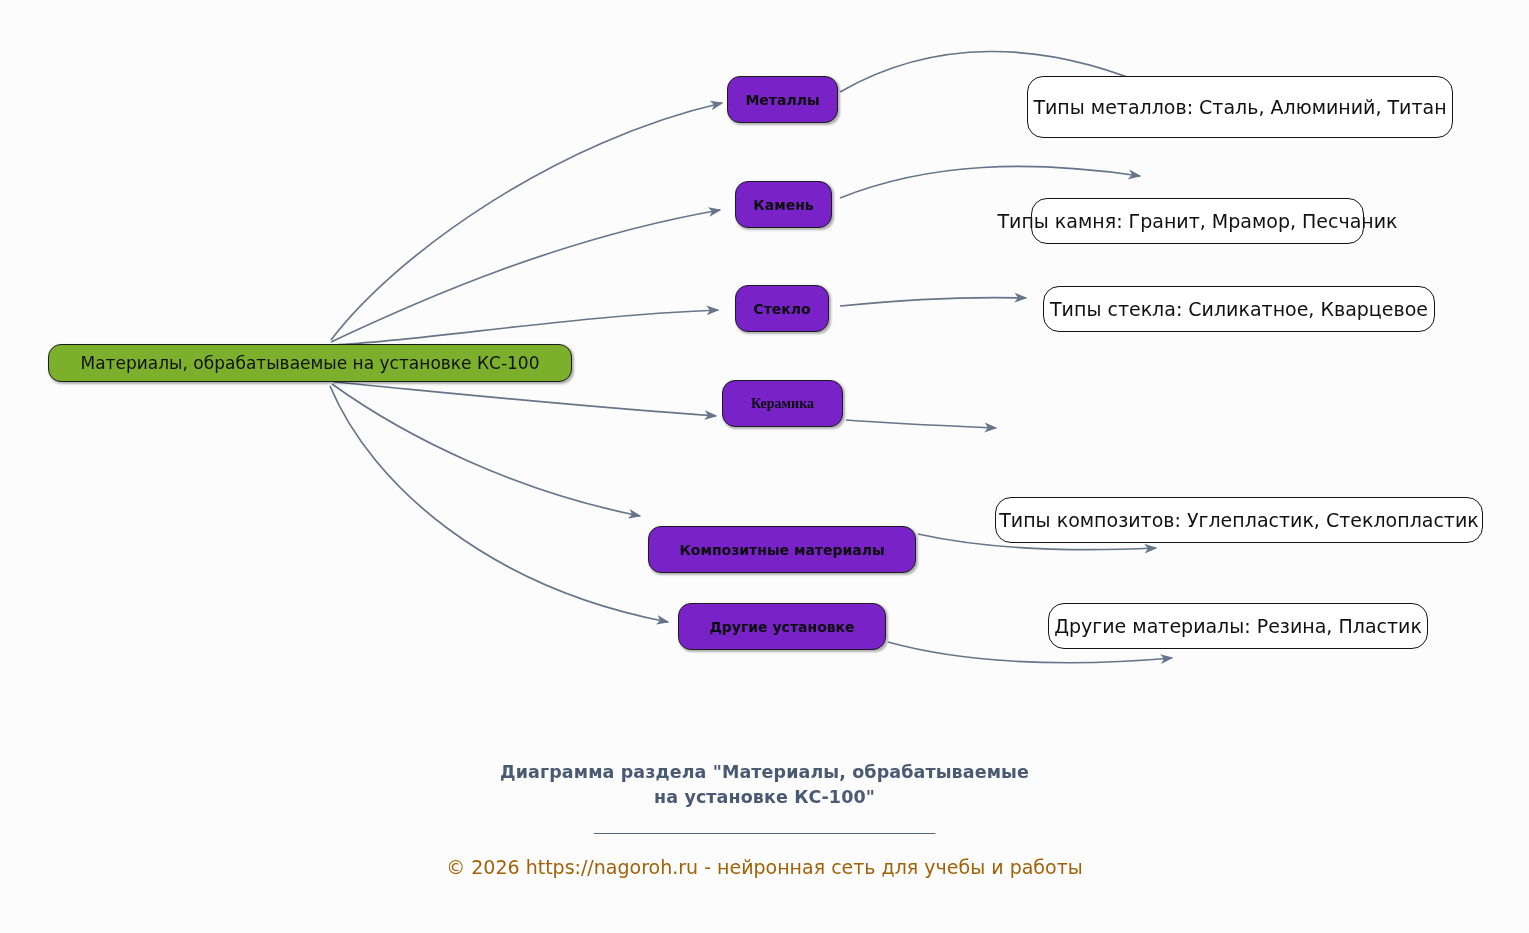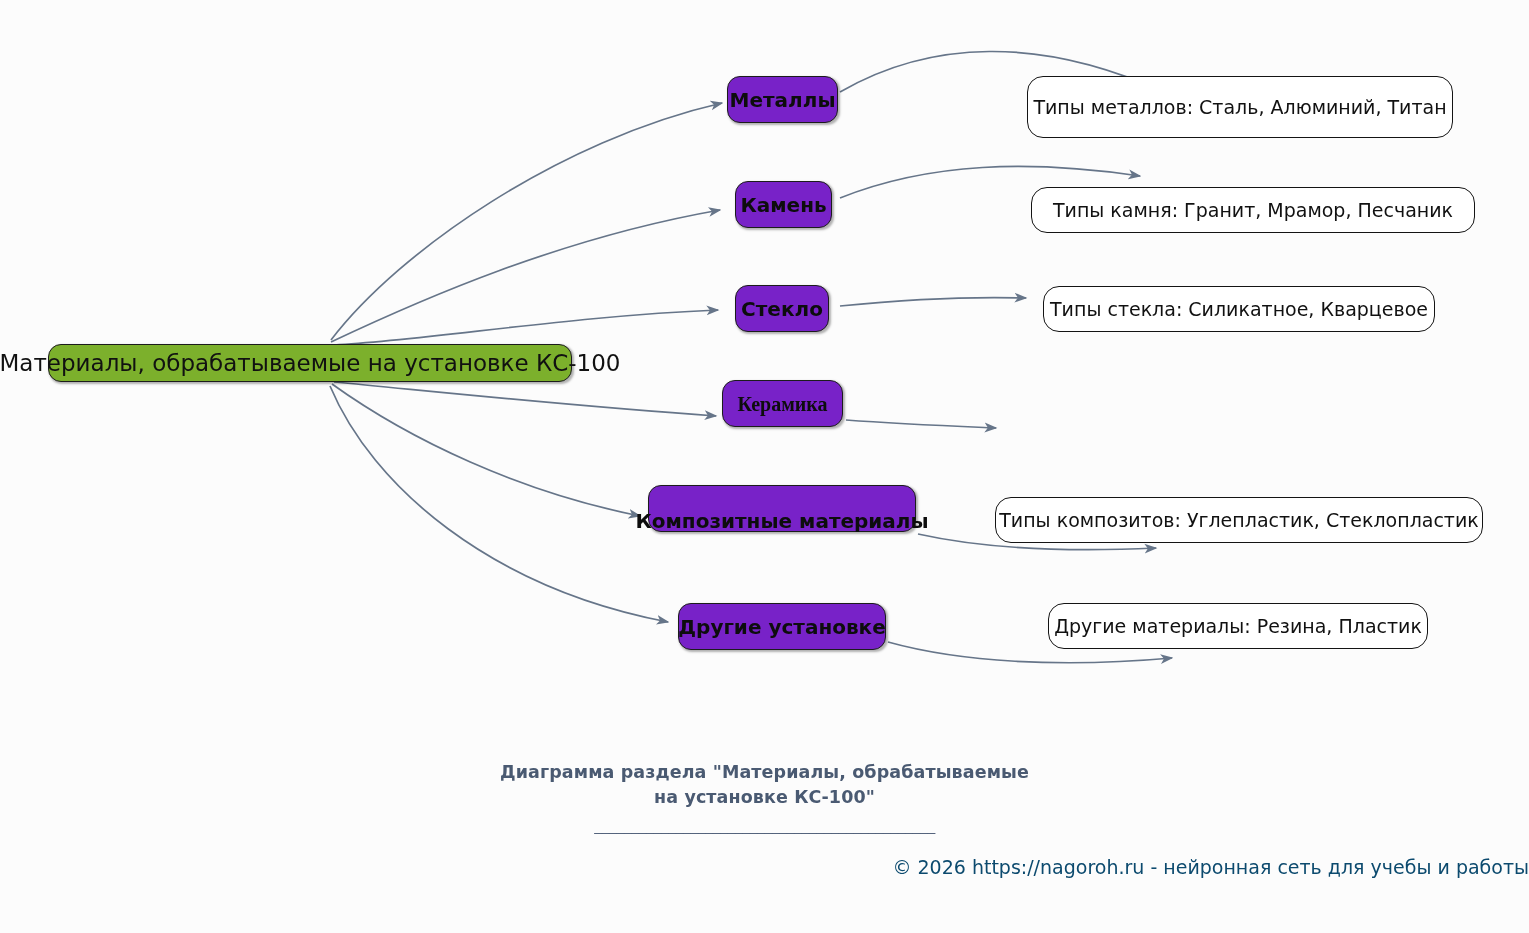--- a/index.html
+++ b/index.html
@@ -31,27 +31,27 @@
     align-items: center;
     justify-content: center;
     border-radius: 13px;
     border: 1.3px solid #1c1c1c;
     white-space: nowrap;
     line-height: 1;
   }
   .node-root {
     background: #7cb02c;
     color: #111111;
-    font-size: 23px;
+    font-size: 17px;
     box-shadow: 1.5px 1.5px 2.2px rgba(0,0,0,0.30);
   }
   .node-cat {
     background: #7822c8;
     color: #0d0d0d;
-    font-size: 20px;
+    font-size: 14px;
     font-weight: 600;
     box-shadow: 1.5px 1.5px 2.2px rgba(0,0,0,0.30);
   }
   .node-leaf {
     background: #ffffff;
     color: #111111;
     font-size: 19px;
     border: 1.4px solid #141414;
     border-radius: 16px;
   }
@@ -76,23 +76,22 @@
     font-size: 16px;
     color: #51607a;
     letter-spacing: -0.6px;
     margin-top: 4px;
     font-family: "DejaVu Sans", "Liberation Sans", sans-serif;
     white-space: nowrap;
     overflow: hidden;
   }
   .footer-copy {
     font-size: 19px;
-    color: #0c4a6e;
+    color: #a16207;
     margin-top: 22px;
-    text-align: right;
   }
 </style>
 </head>
 <body>
 
 <div id="canvas">
 
   <svg id="edges" viewBox="0 0 1529 933" xmlns="http://www.w3.org/2000/svg">
     <defs>
       <marker id="arw" markerWidth="13" markerHeight="11" refX="11.5" refY="5.5" orient="auto" markerUnits="userSpaceOnUse">
@@ -130,33 +129,33 @@
   </div>
 
   <div class="node node-cat" style="left:735px; top:285px; width:94px; height:47px;">
     <span class="node-label">Стекло</span>
   </div>
 
   <div class="node node-cat" style="left:722px; top:380px; width:121px; height:47px;font-family:Liberation Serif, serif;">
     <span class="node-label">Керамика</span>
   </div>
 
-  <div class="node node-cat" style="left:648px; top:485px; width:268px; height:47px;align-items:flex-end;">
+  <div class="node node-cat" style="left:648px; top:526px; width:268px; height:47px;">
     <span class="node-label">Композитные материалы</span>
   </div>
 
   <div class="node node-cat" style="left:678px; top:603px; width:208px; height:47px;">
     <span class="node-label">Другие установке</span>
   </div>
 
   <div class="node node-leaf" style="left:1027px; top:76px; width:426px; height:62px;">
     <span class="node-label">Типы металлов: Сталь, Алюминий, Титан</span>
   </div>
 
-  <div class="node node-leaf" style="left:1031px; top:187px; width:444px; height:46px;">
+  <div class="node node-leaf" style="left:1031px; top:198px; width:333px; height:46px;">
     <span class="node-label">Типы камня: Гранит, Мрамор, Песчаник</span>
   </div>
 
   <div class="node node-leaf" style="left:1043px; top:286px; width:392px; height:46px;">
     <span class="node-label">Типы стекла: Силикатное, Кварцевое</span>
   </div>
 
 
   <div class="node node-leaf" style="left:1048px; top:603px; width:380px; height:46px;">
     <span class="node-label">Другие материалы: Резина, Пластик</span>

